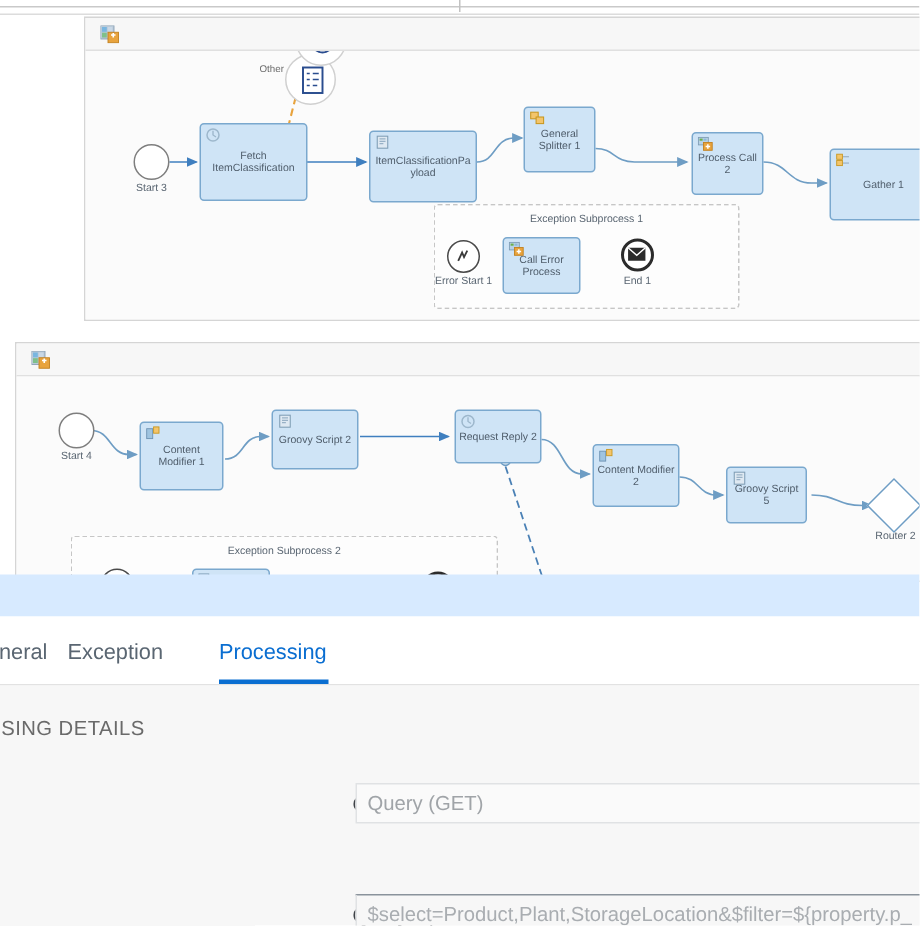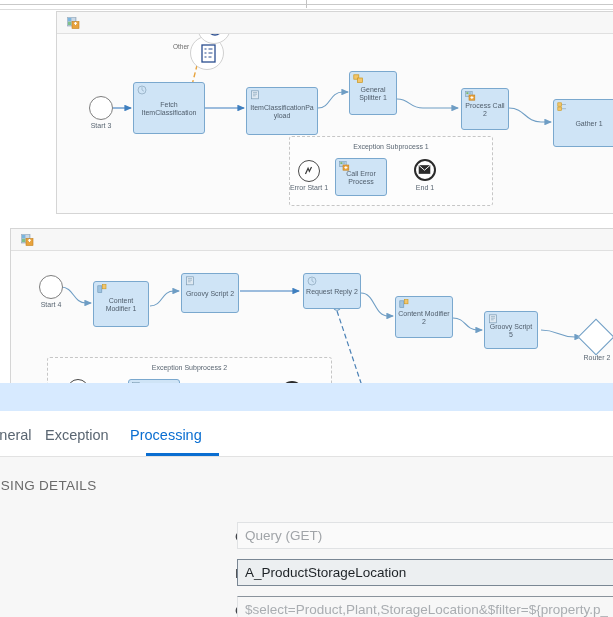--- a/index.html
+++ b/index.html
@@ -335,40 +335,34 @@
       </svg>
 
     </div>
   </div>
 
   <div class="blue-band"></div>
 
   <div class="tabbar">
     <div class="tab" style="left:-20px;">General</div>
     <div class="tab" style="left:45px;">Exception</div>
-    <div class="tab active" style="left:130px;">Processing</div>
+    <div class="tab active" style="left:146px;">Processing</div>
     <div class="tab-underline" style="left:146px;width:73px;"></div>
   </div>
 
   <div class="form-area">
     <div class="section-title" style="left:-58px;">PROCESSING DETAILS</div>
 
     <div class="frow" style="top:65px;">
       <div class="flabel" style="right:378px;">Operation Details:</div>
       <div class="fctrl ro">
         <span class="txt">Query (GET)</span>
       </div>
     </div>
 
-    <div class="frow" style="top:102px;">
-      <div class="flabel" style="right:378px;">Resource Path:</div>
-      <div class="fctrl filled">
-        <span class="txt">A_ProductStorageLocation</span>
-      </div>
-    </div>
 
     <div class="frow" style="top:139px;">
       <div class="flabel" style="right:378px;">Query Options:</div>
       <div class="fctrl ph">
         <span class="txt">$select=Product,Plant,StorageLocation&amp;$filter=${property.p_</span>
       </div>
     </div>
   </div>
 
 </div>

